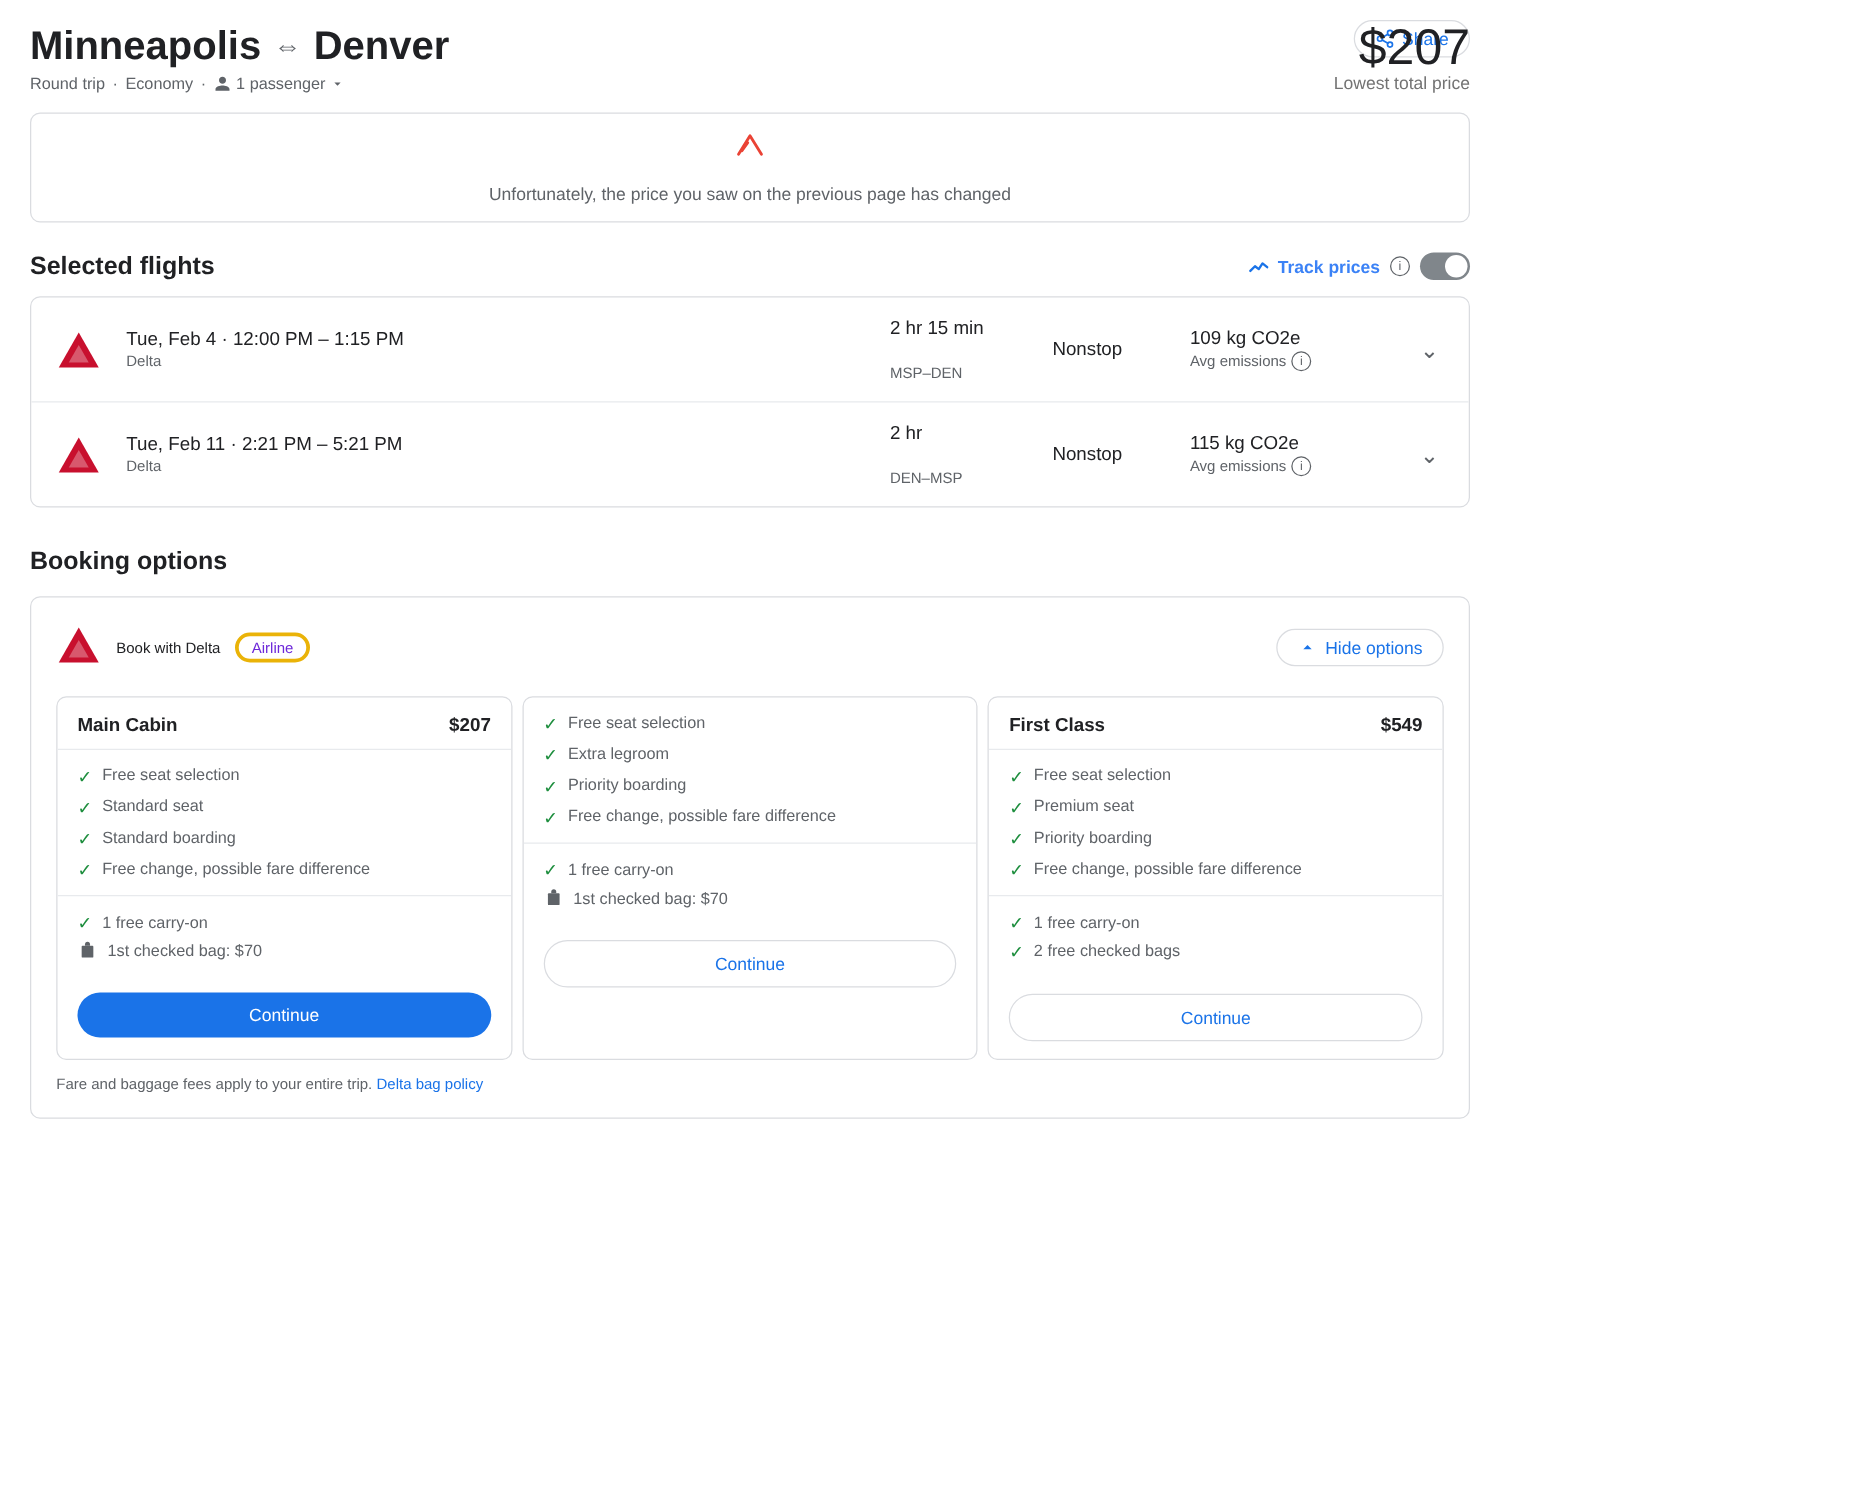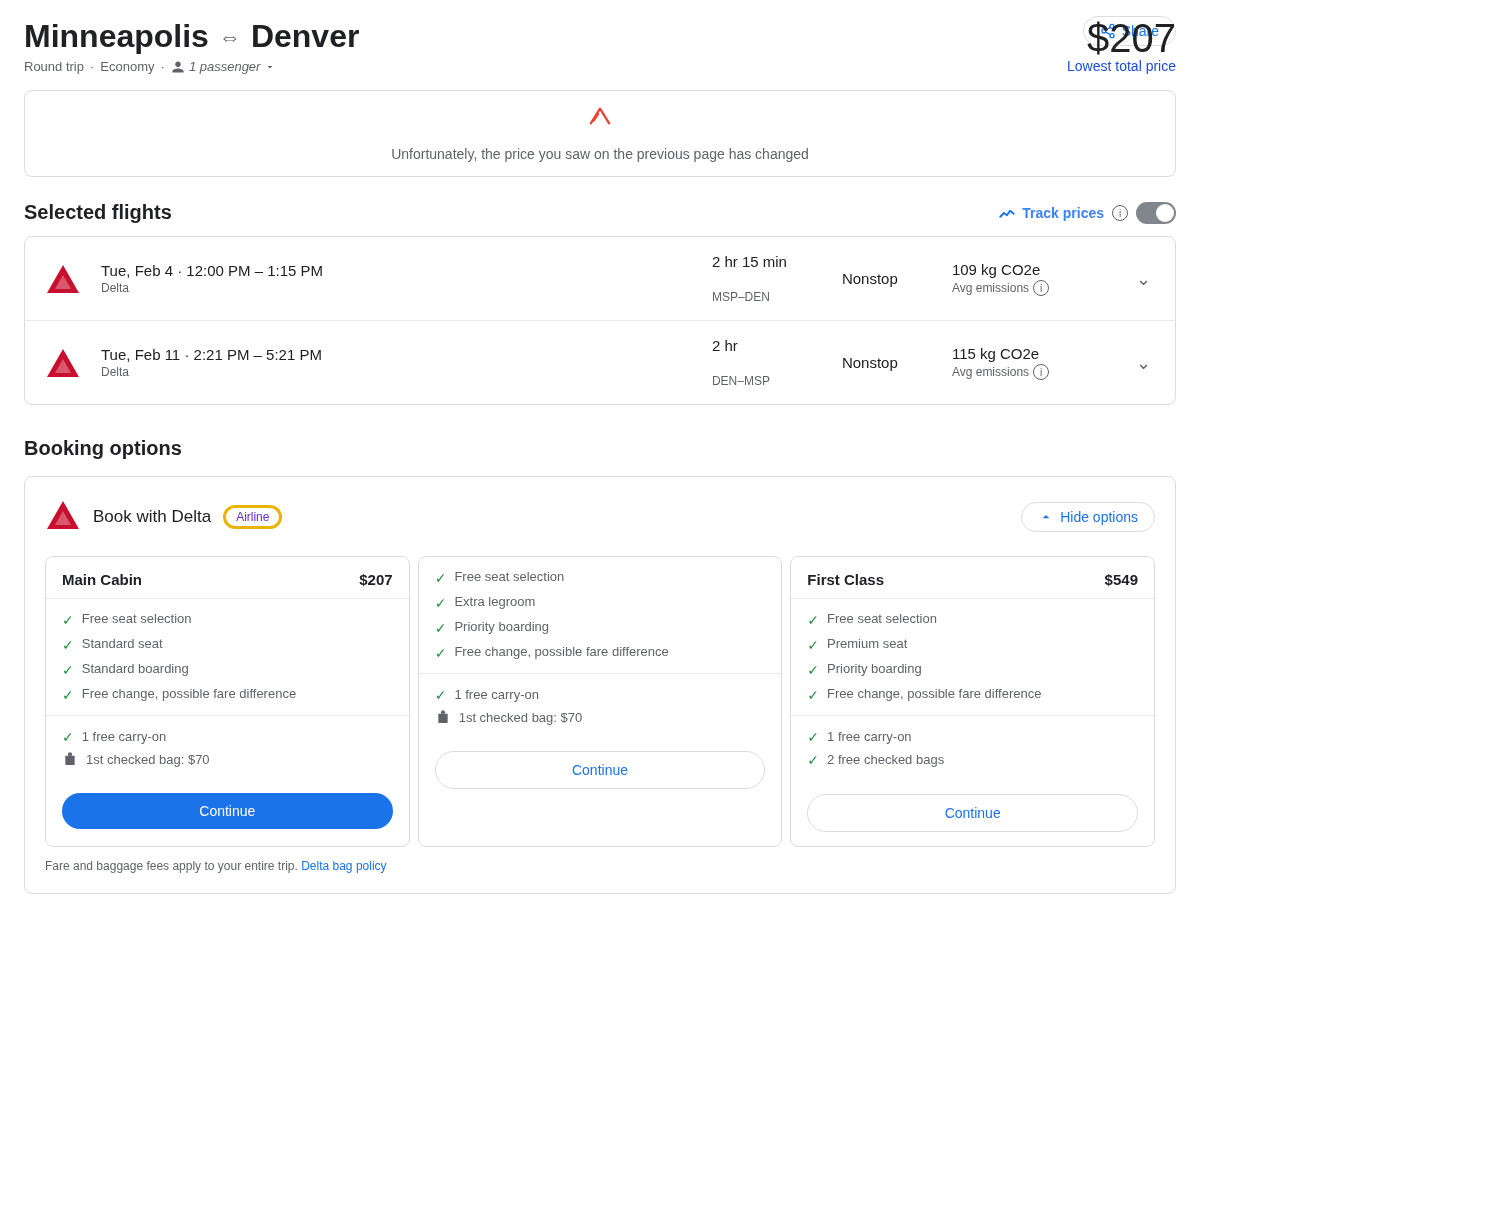--- a/index.html
+++ b/index.html
@@ -34,21 +34,21 @@
     }
     .price-block { text-align: right; }
     .price-main {
       font-size: 40px;
       font-weight: 400;
       color: #202124;
       line-height: 1;
     }
     .price-label {
       font-size: 14px;
-      color: #1d4ed8;
+      color: #737373;
     }
 
     .route-title {
       font-size: 32px;
       font-weight: 700;
       color: #202124;
       display: flex;
       align-items: center;
       gap: 10px;
     }
@@ -66,21 +66,20 @@
     .trip-meta .dot { color: #5f6368; }
     .passenger-btn {
       display: flex;
       align-items: center;
       gap: 4px;
       background: none;
       border: none;
       color: #5f6368;
       cursor: pointer;
       font-size: 13px;
-      font-style: italic;
     }
 
     
     .alert-banner {
       border: 1px solid #dadce0;
       border-radius: 8px;
       padding: 14px 20px;
       display: flex;
       align-items: center;
       gap: 14px;
@@ -88,21 +87,21 @@
       color: #5f6368;
       font-size: 14px;
       flex-direction: column;
     }
     .alert-icon { color: #ea4335; font-size: 20px; }
 
     
     .section-header {
       display: flex;
       justify-content: space-between;
-      align-items: flex-end;
+      align-items: flex-start;
       margin-bottom: 12px;
       gap: 24px;
     }
     .section-title {
       font-size: 20px;
       font-weight: 600;
       color: #202124;
     }
     .track-prices-container {
       display: flex;
@@ -452,21 +451,21 @@
 
 <div class="booking-card">
   <div class="booking-header">
     <div class="booking-airline-info">
       <div>
         <svg width="36" height="36" viewBox="0 0 36 36">
           <polygon points="18,4 34,32 2,32" fill="#c8102e"></polygon>
           <polygon points="18,14 26,28 10,28" fill="#fff" opacity="0.3"></polygon>
         </svg>
       </div>
-      <span style="font-size:17px;font-weight:500;">Book with Delta</span>
+      <span style="font-size:12px;font-weight:500;">Book with Delta</span>
       <span class="airline-tag">Airline</span>
     </div>
     <button class="hide-options-btn">
       <svg width="16" height="16" viewBox="0 0 24 24" fill="#1a73e8">
           <path d="M7 14l5-5 5 5z"></path>
         </svg>
       <span>Hide options</span>
     </button>
   </div>
 

